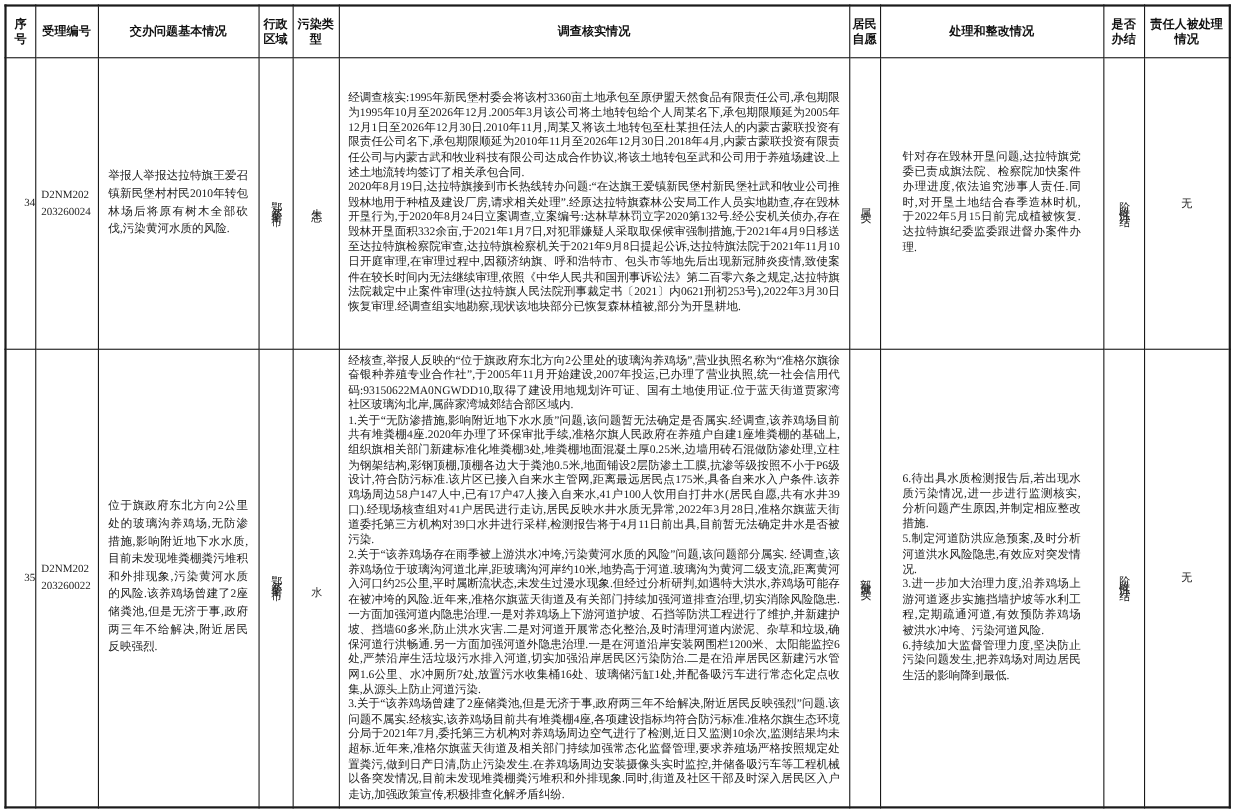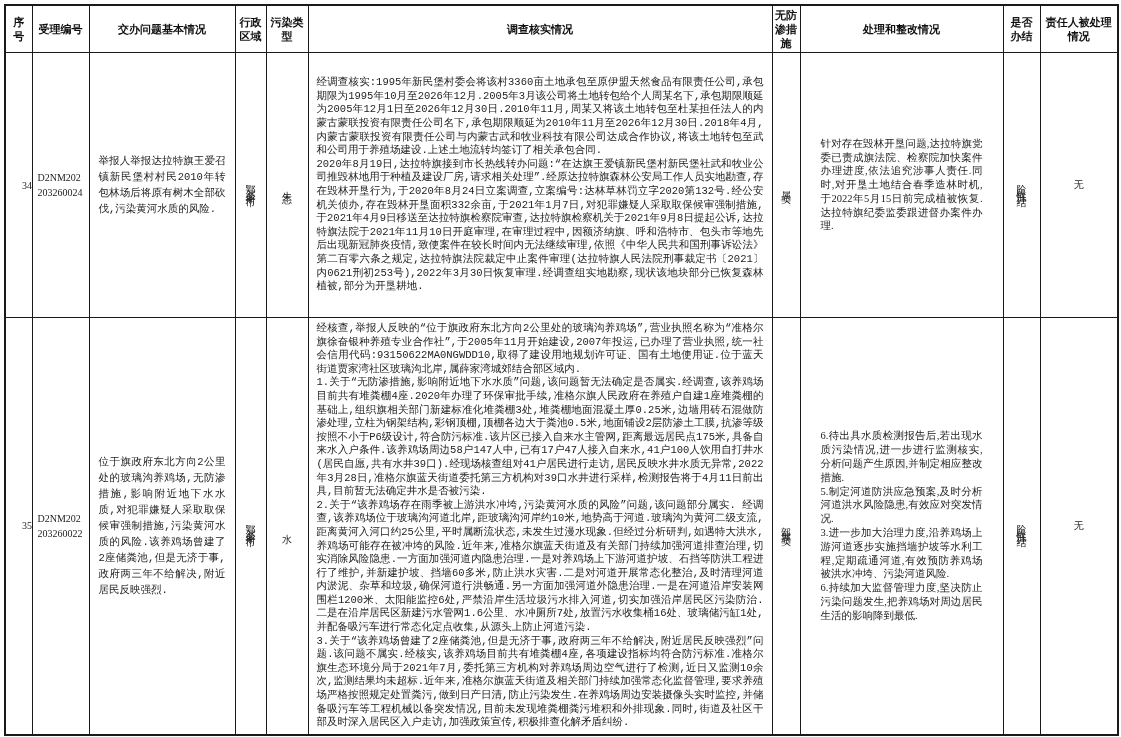--- a/index.html
+++ b/index.html
@@ -58,21 +58,20 @@
   }
   td.longtext {
     font-size: 10.5px;
     line-height: 13.6px;
     padding: 4px 8px;
     text-align: justify;
     text-justify: inter-ideograph;
   }
   td.longtext p, td.issue p {
     margin: 0;
-    font-family: Liberation Mono, monospace;
   }
   td.vertical {
     text-align: center;
     font-size: 10px;
     padding: 1px;
   }
   td.vertical .vtext {
     writing-mode: vertical-rl;
     text-orientation: upright;
     letter-spacing: 3px;
@@ -106,21 +105,21 @@
       <col style="width:78px">
     </colgroup>
     <thead>
       <tr style="height:47px">
         <th class="hdr">序号</th>
         <th class="hdr">受理编号</th>
         <th class="hdr">交办问题基本情况</th>
         <th class="hdr">行政区域</th>
         <th class="hdr">污染类型</th>
         <th class="hdr">调查核实情况</th>
-        <th class="hdr">无防渗措施</th>
+        <th class="hdr">居民自愿</th>
         <th class="hdr">处理和整改情况</th>
         <th class="hdr">是否办结</th>
         <th class="hdr">责任人被处理情况</th>
       </tr>
     </thead>
     <tbody>
       <tr style="height:265px">
         <td class="center">34</td>
         <td class="case-no">D2NM202203260024</td>
         <td class="issue">
@@ -136,21 +135,21 @@
         <td class="rect">
           <p>针对存在毁林开垦问题,达拉特旗党委已责成旗法院、检察院加快案件办理进度,依法追究涉事人责任.同时,对开垦土地结合春季造林时机,于2022年5月15日前完成植被恢复.达拉特旗纪委监委跟进督办案件办理.</p>
         </td>
         <td class="vertical"><span class="vtext">阶段性办结</span></td>
         <td class="center">无</td>
       </tr>
       <tr style="height:410px">
         <td class="center">35</td>
         <td class="case-no">D2NM202203260022</td>
         <td class="issue">
-          <p>位于旗政府东北方向2公里处的玻璃沟养鸡场,无防渗措施,影响附近地下水水质,对犯罪嫌疑人采取取保候审强制措施,污染黄河水质的风险.该养鸡场曾建了2座储粪池,但是无济于事,政府两三年不给解决,附近居民反映强烈.</p>
+          <p>位于旗政府东北方向2公里处的玻璃沟养鸡场,无防渗措施,影响附近地下水水质,目前未发现堆粪棚粪污堆积和外排现象,污染黄河水质的风险.该养鸡场曾建了2座储粪池,但是无济于事,政府两三年不给解决,附近居民反映强烈.</p>
         </td>
         <td class="vertical"><span class="vtext">鄂尔多斯市</span></td>
         <td class="vertical"><span class="vtext">水</span></td>
         <td class="longtext">
           <p>经核查,举报人反映的“位于旗政府东北方向2公里处的玻璃沟养鸡场”,营业执照名称为“准格尔旗徐奋银种养殖专业合作社”,于2005年11月开始建设,2007年投运,已办理了营业执照,统一社会信用代码:93150622MA0NGWDD10,取得了建设用地规划许可证、国有土地使用证.位于蓝天街道贾家湾社区玻璃沟北岸,属薛家湾城郊结合部区域内.</p>
           <p>1.关于“无防渗措施,影响附近地下水水质”问题,该问题暂无法确定是否属实.经调查,该养鸡场目前共有堆粪棚4座.2020年办理了环保审批手续,准格尔旗人民政府在养殖户自建1座堆粪棚的基础上,组织旗相关部门新建标准化堆粪棚3处,堆粪棚地面混凝土厚0.25米,边墙用砖石混做防渗处理,立柱为钢架结构,彩钢顶棚,顶棚各边大于粪池0.5米,地面铺设2层防渗土工膜,抗渗等级按照不小于P6级设计,符合防污标准.该片区已接入自来水主管网,距离最远居民点175米,具备自来水入户条件.该养鸡场周边58户147人中,已有17户47人接入自来水,41户100人饮用自打井水(居民自愿,共有水井39口).经现场核查组对41户居民进行走访,居民反映水井水质无异常,2022年3月28日,准格尔旗蓝天街道委托第三方机构对39口水井进行采样,检测报告将于4月11日前出具,目前暂无法确定井水是否被污染.</p>
           <p>2.关于“该养鸡场存在雨季被上游洪水冲垮,污染黄河水质的风险”问题,该问题部分属实. 经调查,该养鸡场位于玻璃沟河道北岸,距玻璃沟河岸约10米,地势高于河道.玻璃沟为黄河二级支流,距离黄河入河口约25公里,平时属断流状态,未发生过漫水现象.但经过分析研判,如遇特大洪水,养鸡场可能存在被冲垮的风险.近年来,准格尔旗蓝天街道及有关部门持续加强河道排查治理,切实消除风险隐患.一方面加强河道内隐患治理.一是对养鸡场上下游河道护坡、石挡等防洪工程进行了维护,并新建护坡、挡墙60多米,防止洪水灾害.二是对河道开展常态化整治,及时清理河道内淤泥、杂草和垃圾,确保河道行洪畅通.另一方面加强河道外隐患治理.一是在河道沿岸安装网围栏1200米、太阳能监控6处,严禁沿岸生活垃圾污水排入河道,切实加强沿岸居民区污染防治.二是在沿岸居民区新建污水管网1.6公里、水冲厕所7处,放置污水收集桶16处、玻璃储污缸1处,并配备吸污车进行常态化定点收集,从源头上防止河道污染.</p>
           <p>3.关于“该养鸡场曾建了2座储粪池,但是无济于事,政府两三年不给解决,附近居民反映强烈”问题.该问题不属实.经核实,该养鸡场目前共有堆粪棚4座,各项建设指标均符合防污标准.准格尔旗生态环境分局于2021年7月,委托第三方机构对养鸡场周边空气进行了检测,近日又监测10余次,监测结果均未超标.近年来,准格尔旗蓝天街道及相关部门持续加强常态化监督管理,要求养殖场严格按照规定处置粪污,做到日产日清,防止污染发生.在养鸡场周边安装摄像头实时监控,并储备吸污车等工程机械以备突发情况,目前未发现堆粪棚粪污堆积和外排现象.同时,街道及社区干部及时深入居民区入户走访,加强政策宣传,积极排查化解矛盾纠纷.</p>
         </td>
         <td class="vertical"><span class="vtext">部分属实</span></td>

